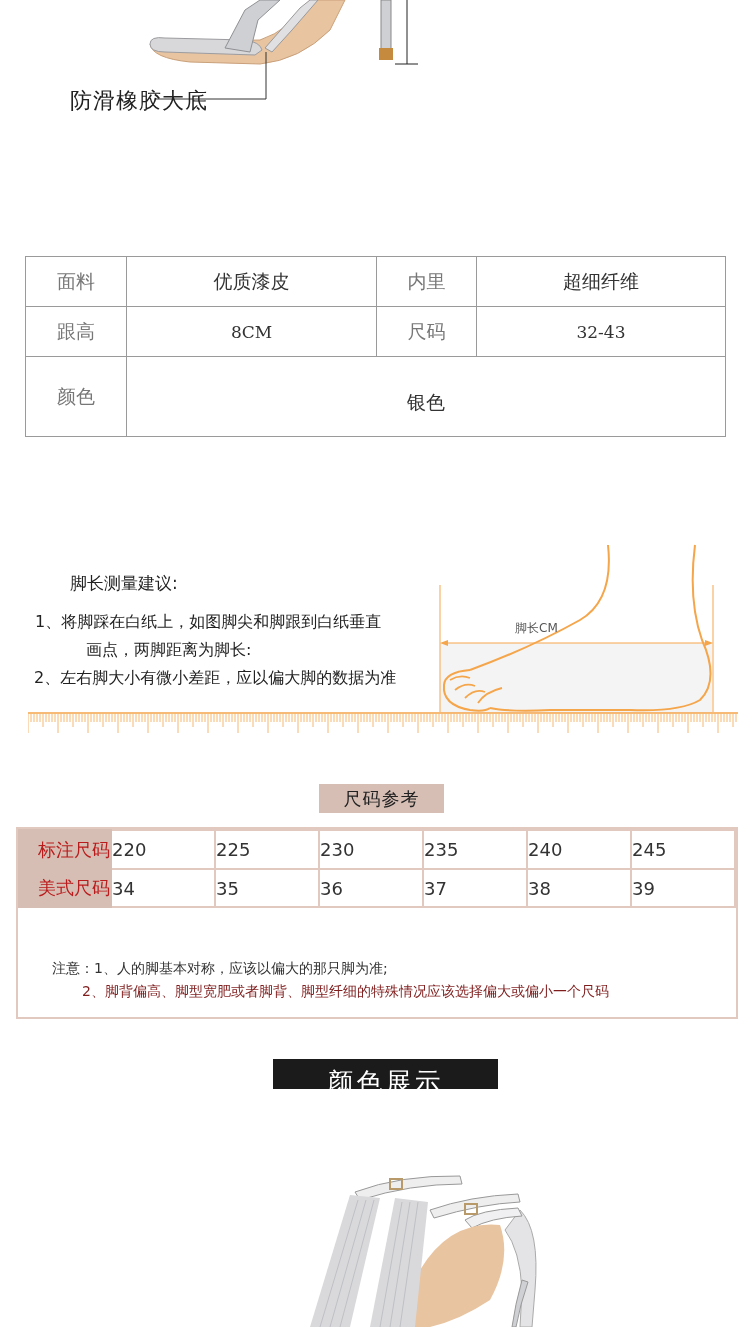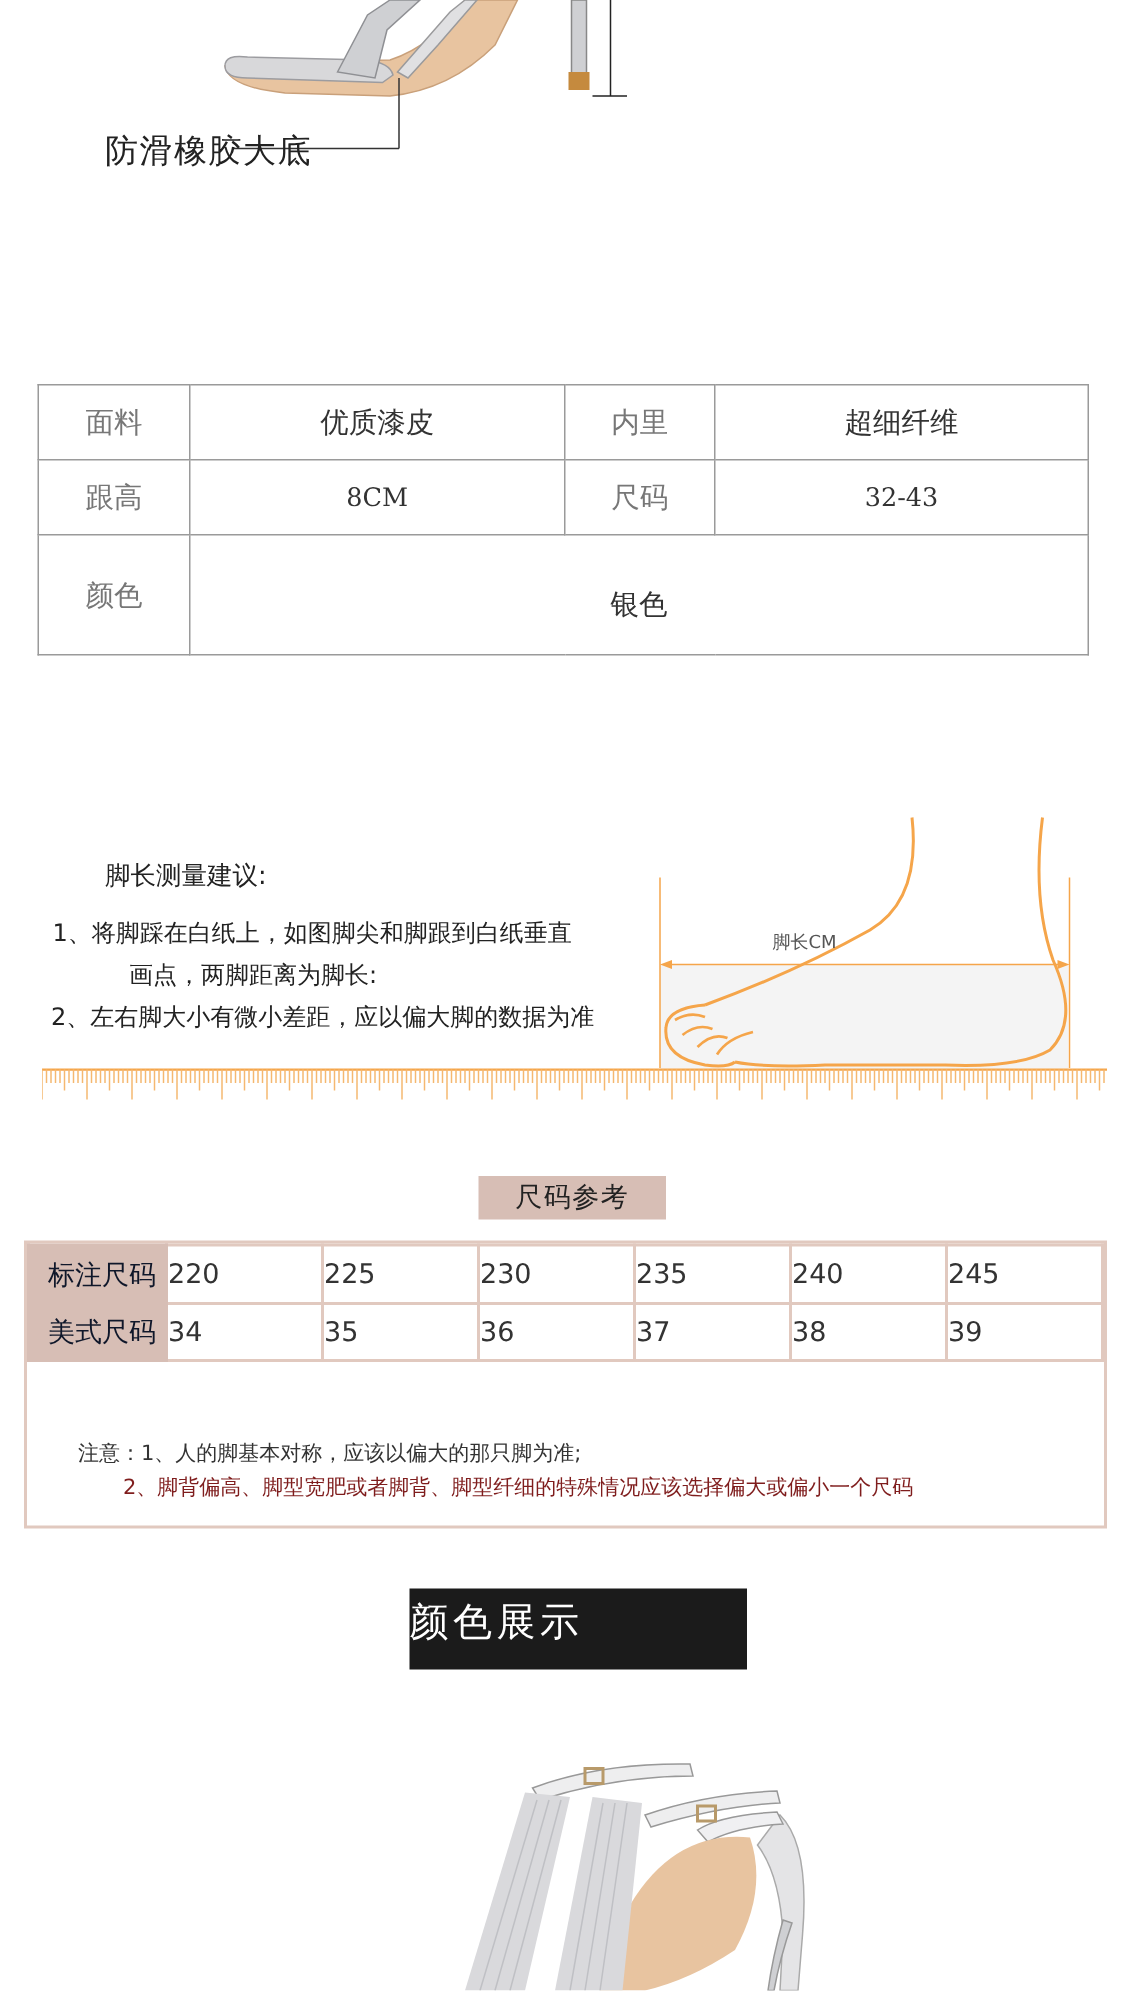--- a/index.html
+++ b/index.html
@@ -25,27 +25,27 @@
   .meas-line { font-size: 16px; color: #222; white-space: nowrap; }
 
   
   #ruler { left: 28px; top: 710px; width: 710px; height: 24px; }
 
   
   .size-title { left: 319px; top: 784px; width: 125px; height: 29px; background: #d7beb5; color: #222; font-size: 18px; text-align: center; line-height: 29px; letter-spacing: 1px; }
   #size-box { left: 16px; top: 827px; width: 722px; height: 192px; border: 2px solid #e1c9bf; background: #fff; }
   #size-table { position: absolute; left: 0; top: 0; width: 718px; border-collapse: collapse; }
   #size-table td { border: 2px solid #e1c9bf; font-size: 18px; color: #333; height: 39px; }
-  #size-table td.hdr { background: #d7beb5; color: #0f172a; width: 92px; font-size: 18px; text-align: center; padding-left: 6px; border-color: #d7beb5; }
+  #size-table td.hdr { background: #d7beb5; color: #b91c1c; width: 92px; font-size: 18px; text-align: right; padding-left: 6px; border-color: #d7beb5; }
   #size-table tr:nth-child(2) td { height: 38px; }
   .note1 { left: 52px; top: 960px; font-size: 14px; color: #333; }
   .note2 { left: 82px; top: 983px; font-size: 14px; color: #7f1d1d; }
 
   
-  .color-banner { left: 273px; top: 1059px; width: 225px; height: 54px; background: #1b1b1b; color: #fff; font-size: 26px; line-height: 46px; letter-spacing: 3px; }
+  .color-banner { left: 273px; top: 1059px; width: 225px; height: 30px; background: #1b1b1b; color: #fff; font-size: 26px; text-align: center; line-height: 46px; letter-spacing: 3px; }
 
   #shoe-bottom { left: 250px; top: 1150px; width: 340px; height: 177px; }
 </style>
 </head>
 <body>
 
 <svg id="shoe-top" class="abs" viewBox="0 0 750 130">
 
   <path d="M150 44 Q152 58 190 62 L260 64 Q300 60 330 30 L345 0 L310 0 Q290 30 260 40 L165 42 Z" fill="#e8c4a0" stroke="#c9a07a" stroke-width="1"></path>
 

